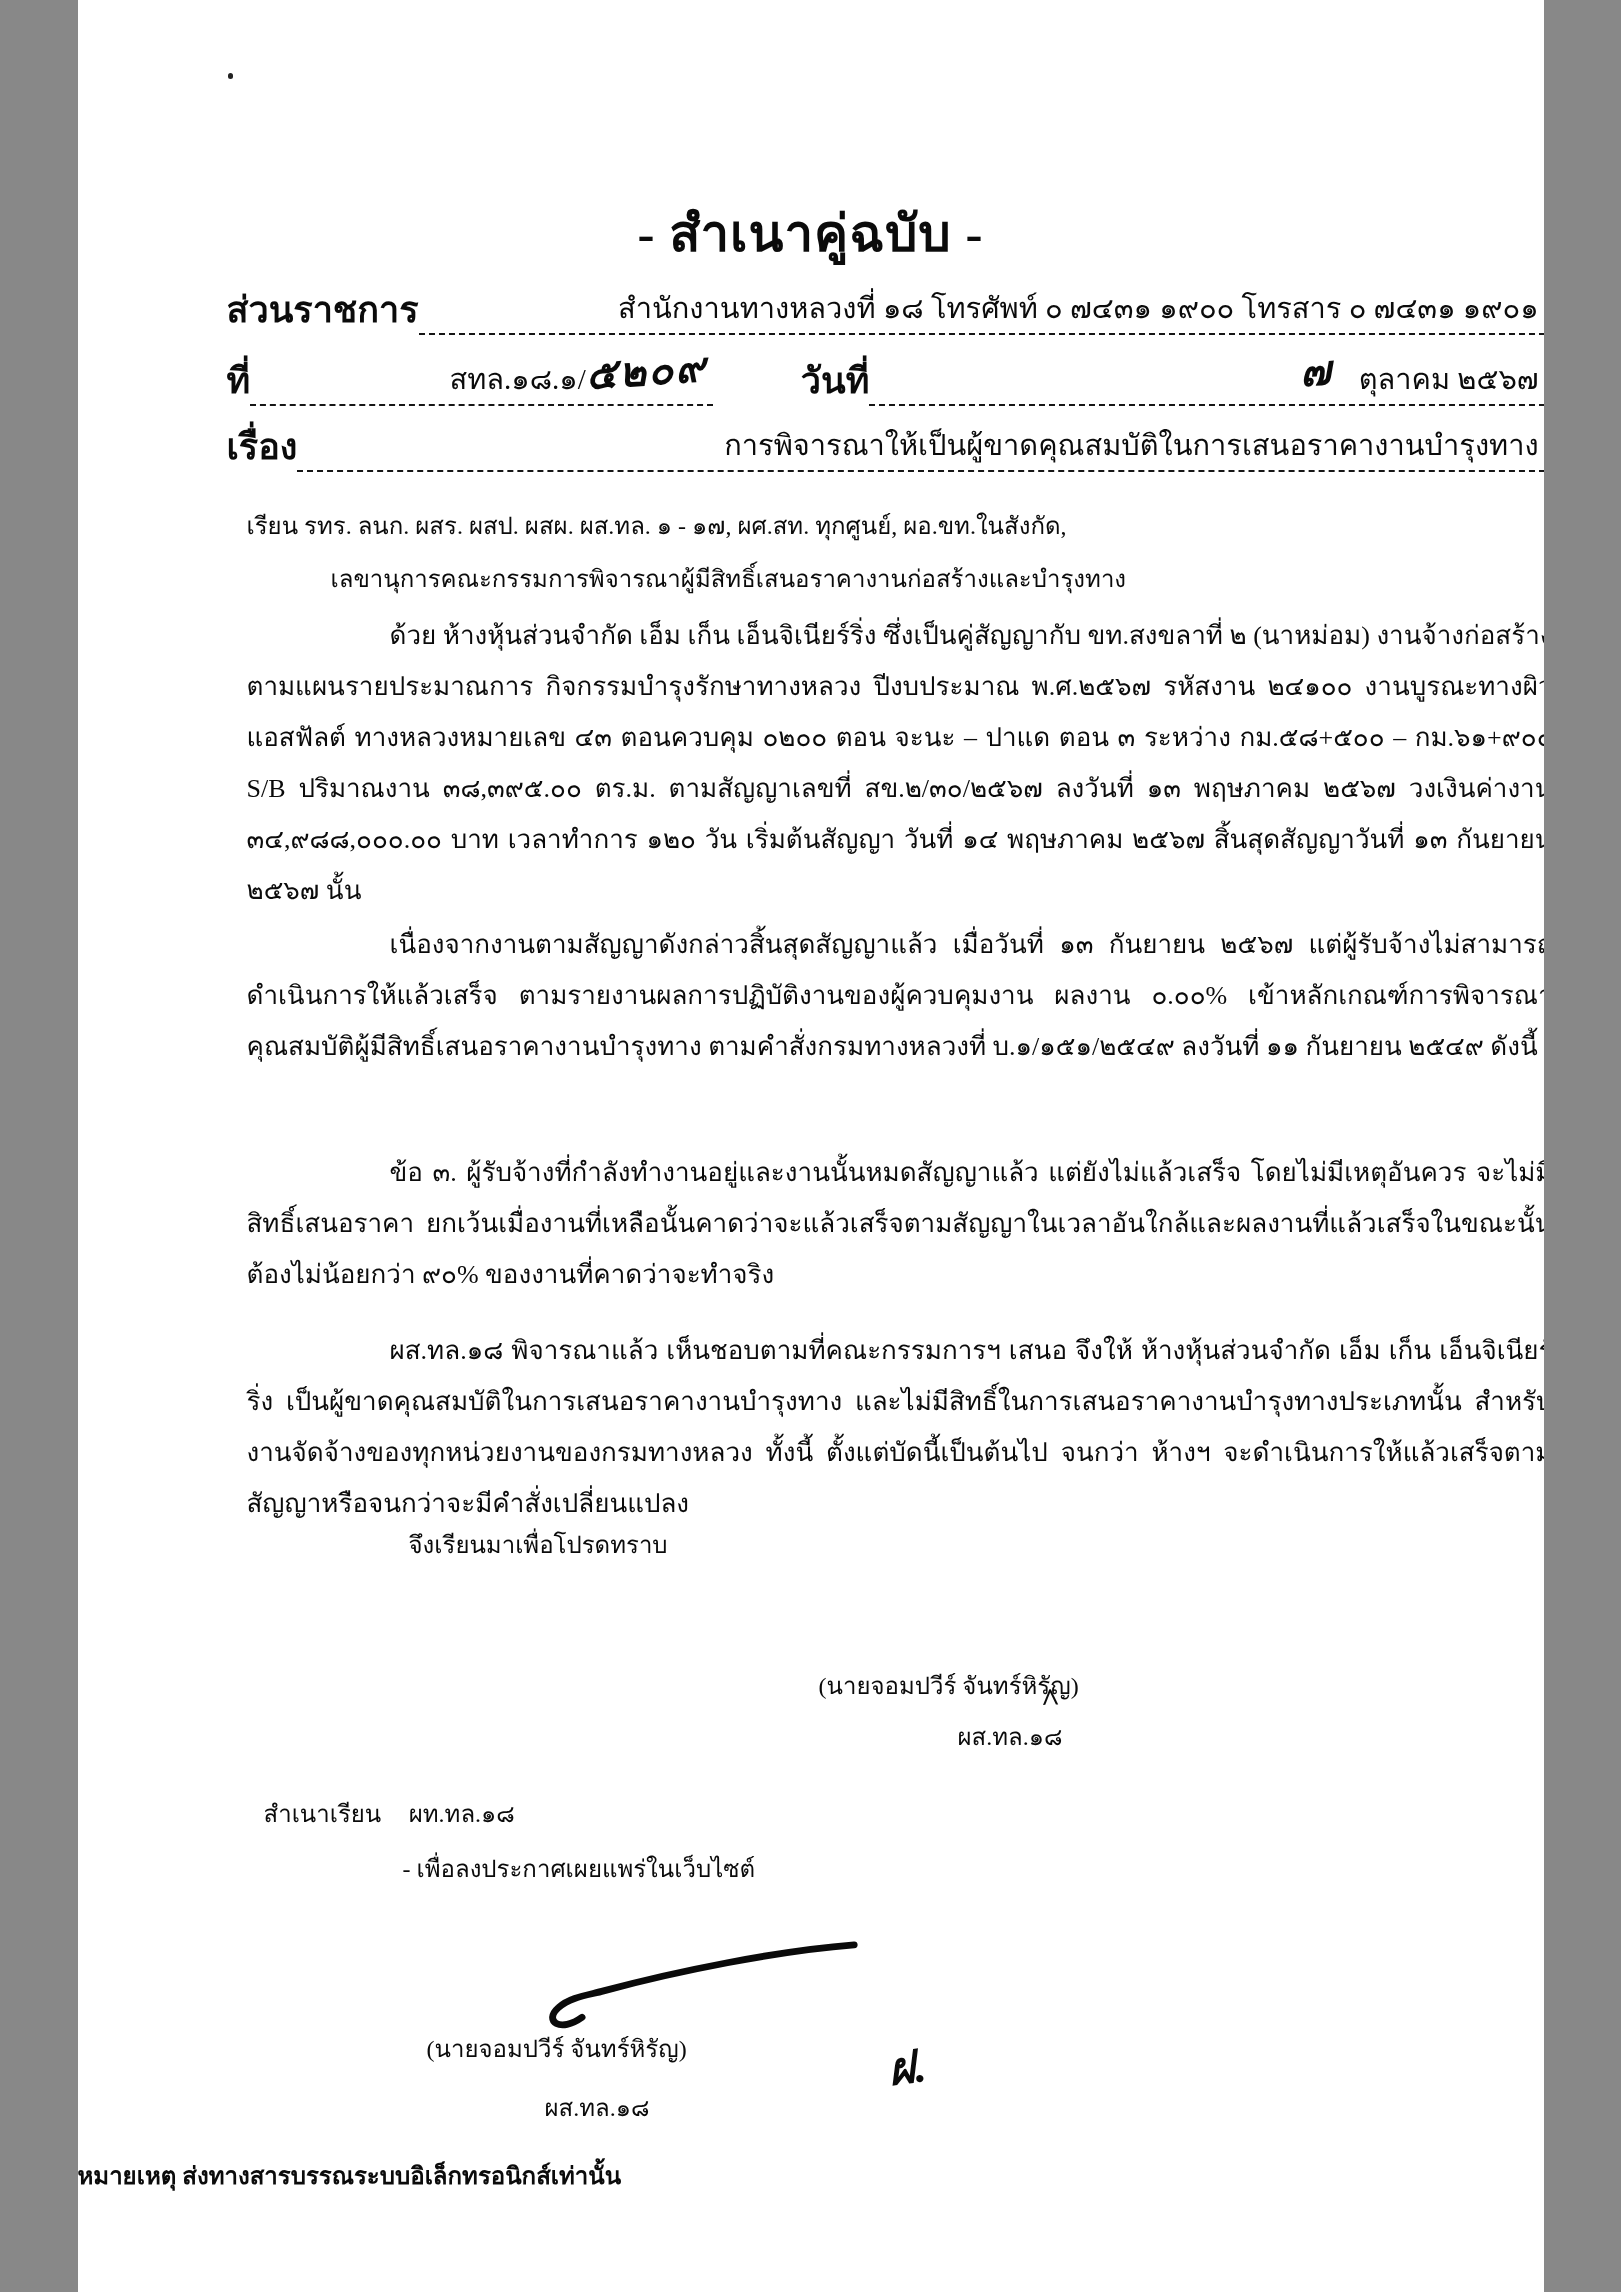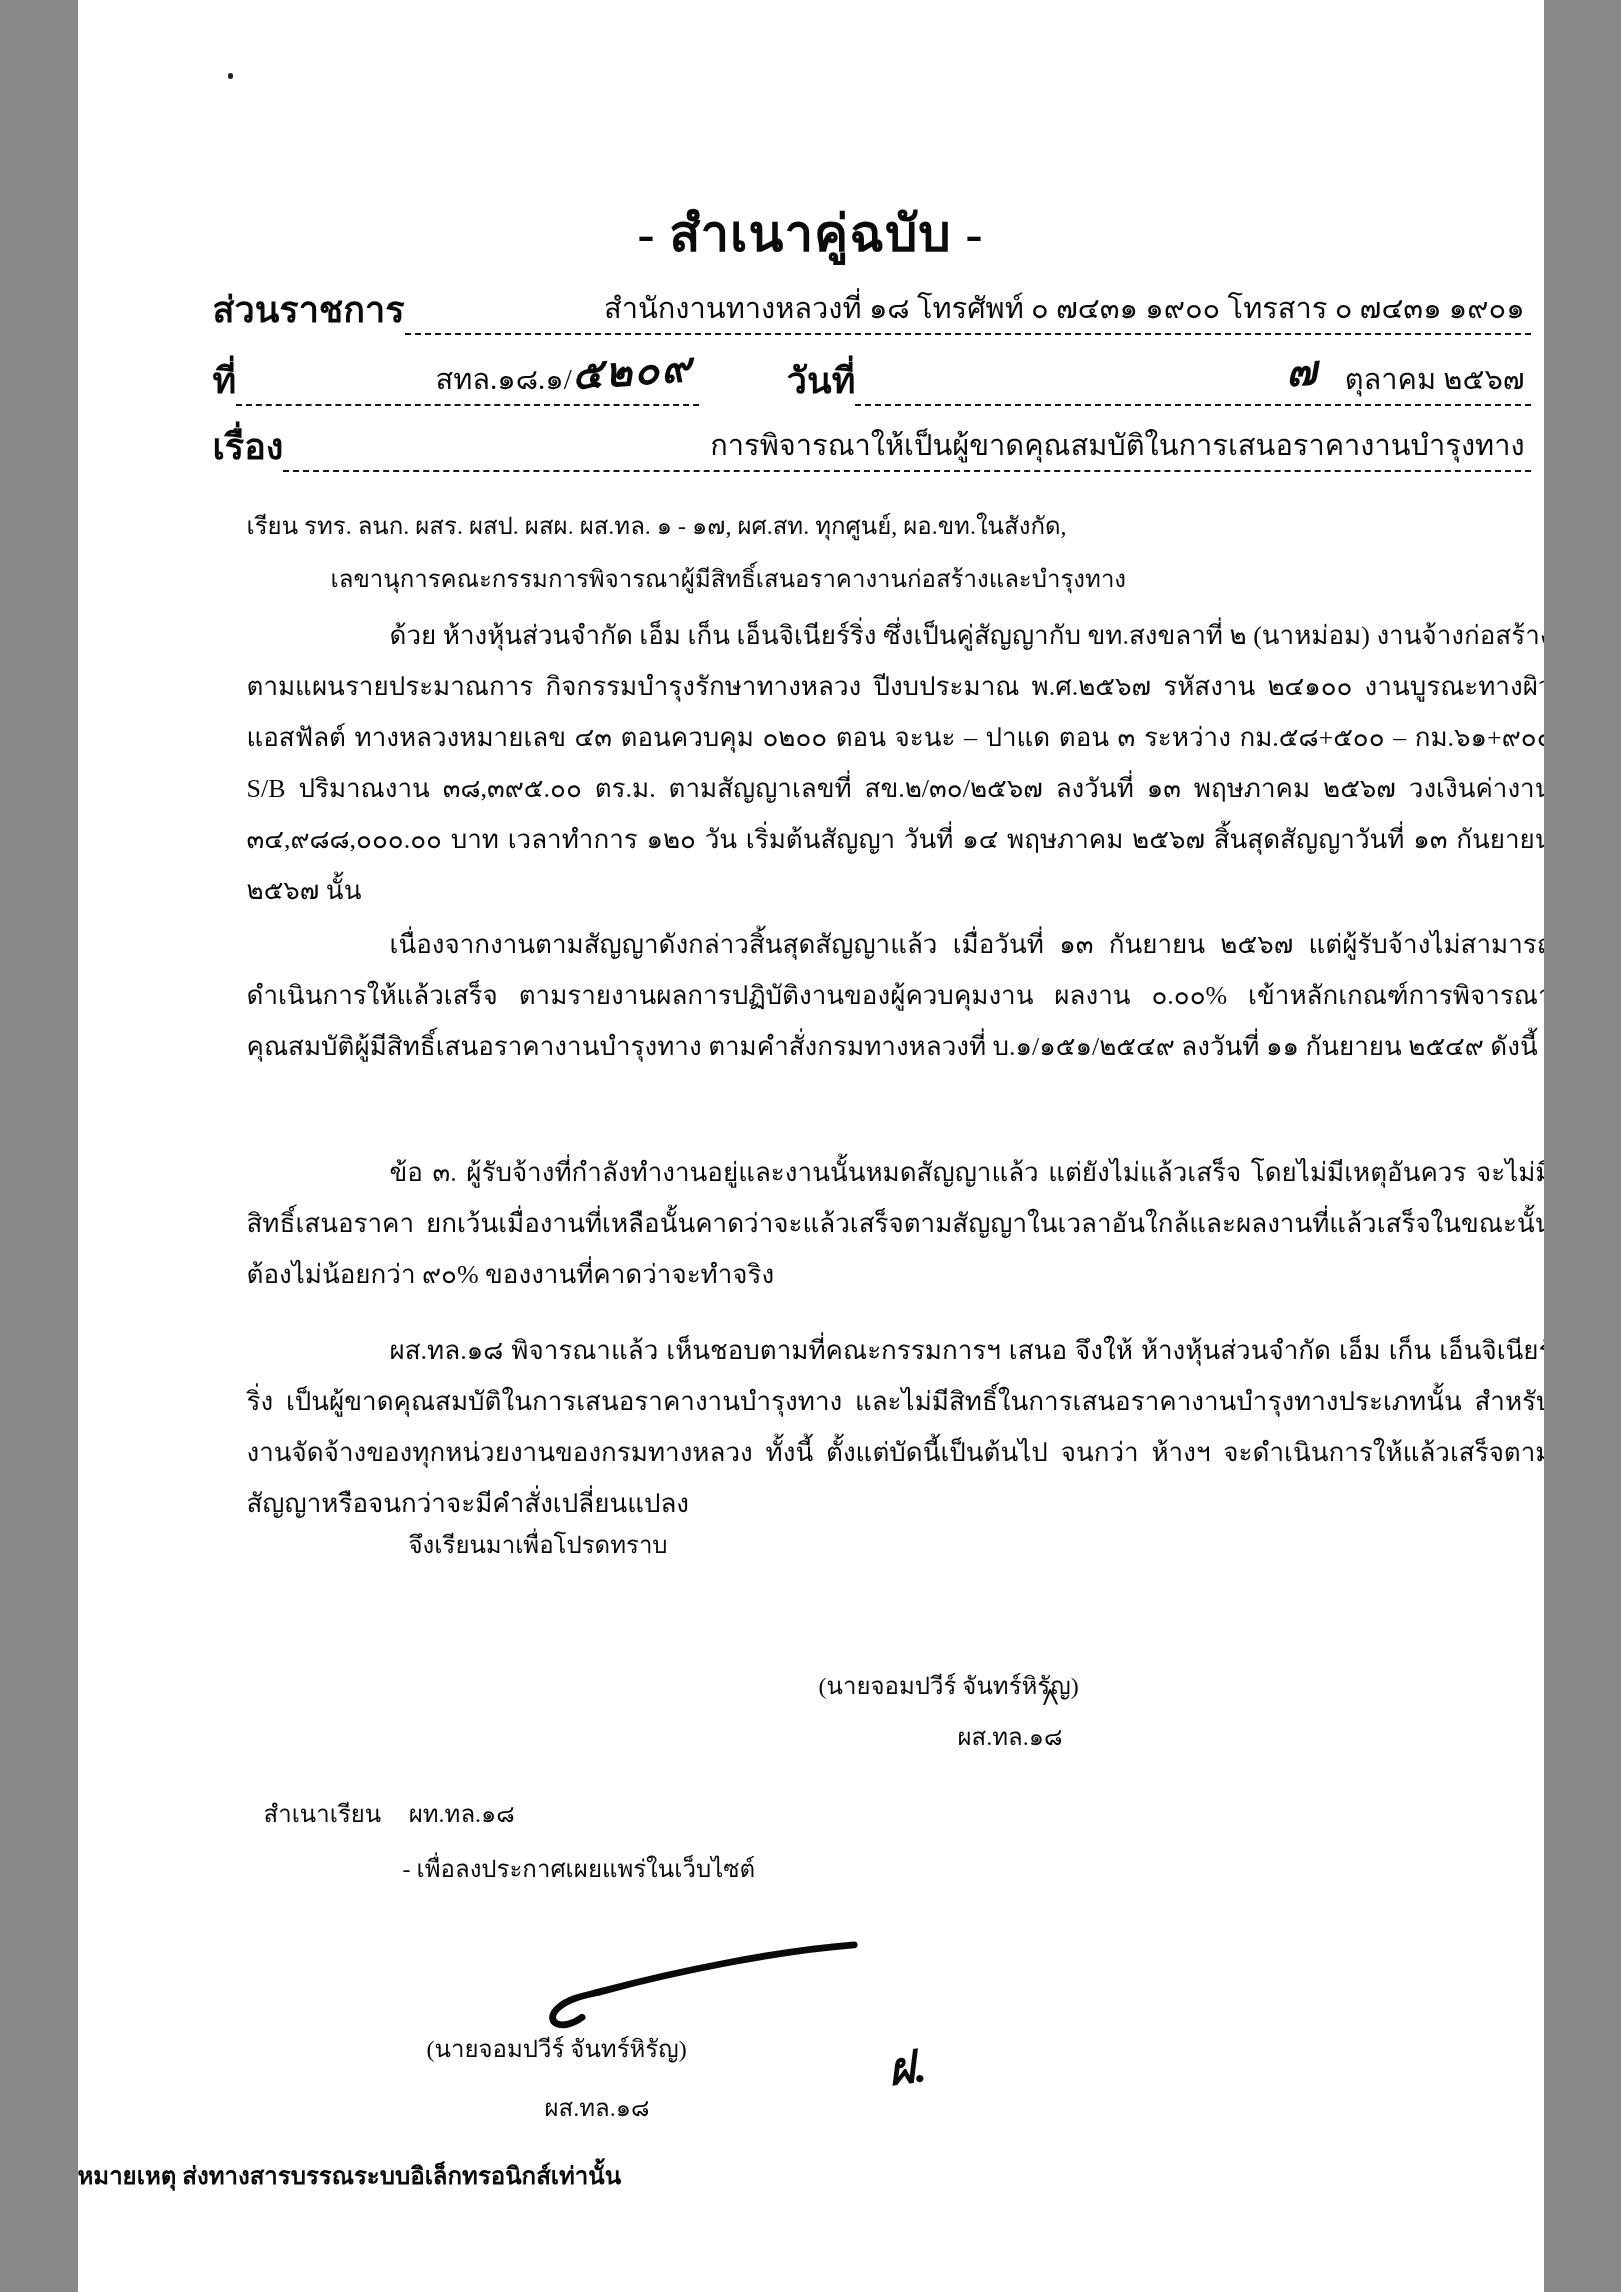--- a/index.html
+++ b/index.html
@@ -10,21 +10,21 @@
     background:#ffffff;
     color:#0b0b0b;
     font-family:"Liberation Serif","DejaVu Serif",serif;
     overflow:hidden;
   }
   .title{
     position:absolute;top:192px;left:0;width:100%;
     text-align:center;font-size:51px;font-weight:bold;
     letter-spacing:1px;
   }
-  .header{position:absolute;left:135px;top:286px;width:1318px;}
+  .header{position:absolute;left:149px;top:286px;width:1318px;}
   .hrow{display:flex;align-items:flex-end;margin-bottom:17.6px;}
   .hlabel{font-size:36px;font-weight:bold;white-space:nowrap;line-height:49px;}
   .dotted{
     display:inline-block;border-bottom:2.9px dashed #161616;
     font-size:29px;line-height:45px;padding:0 5.9px 2px 13.7px;
     white-space:nowrap;overflow:visible;text-align:right;
   }
   .grow{flex:1;}
   .handwritten{
     display:inline-block;

